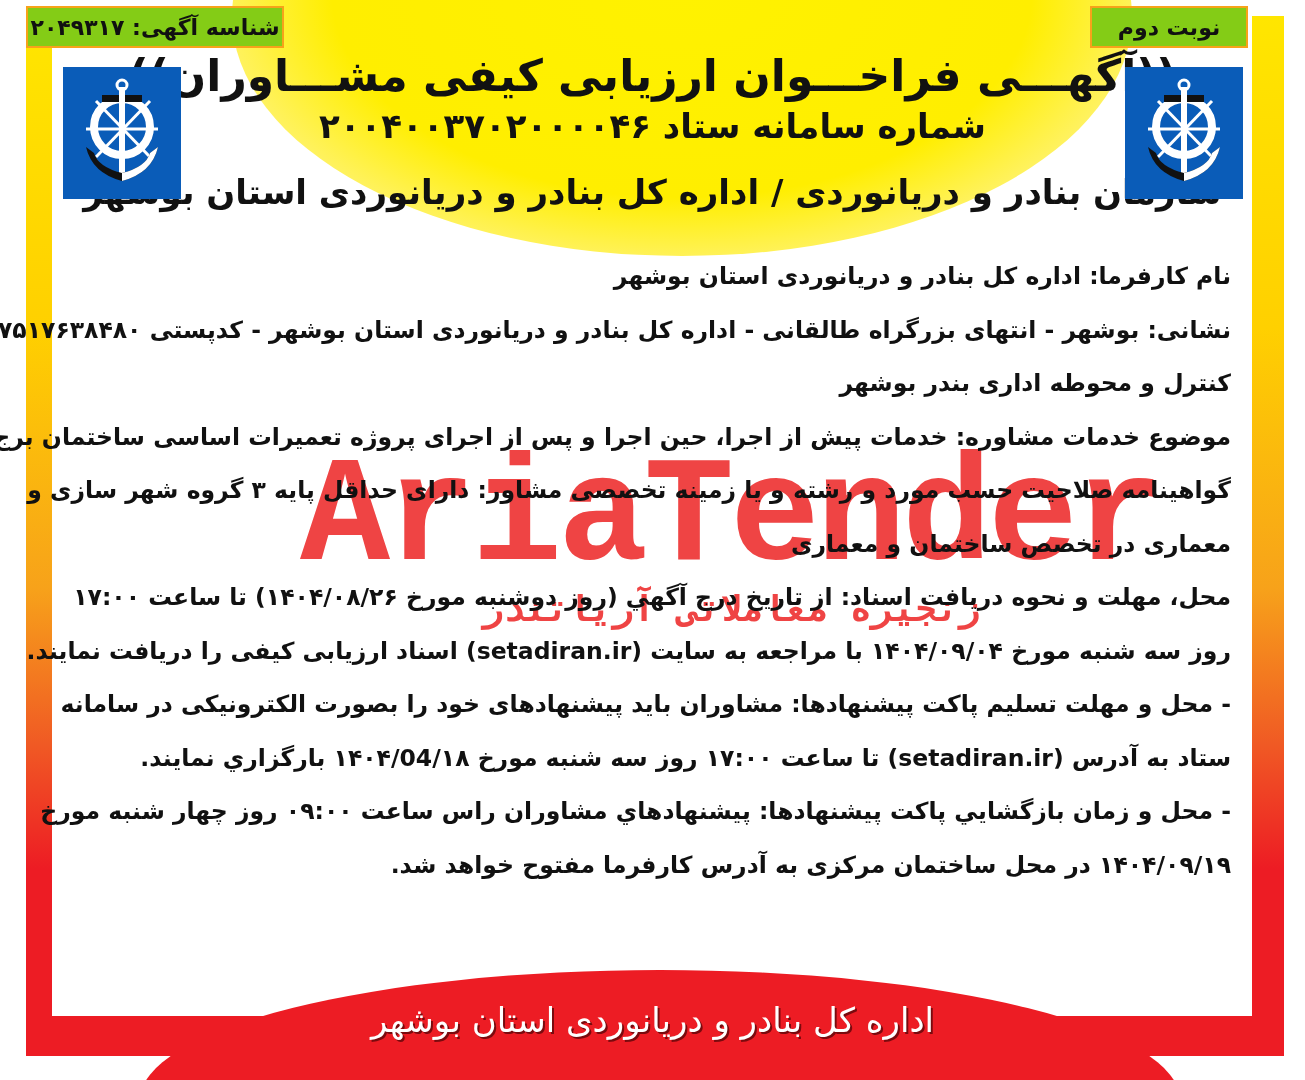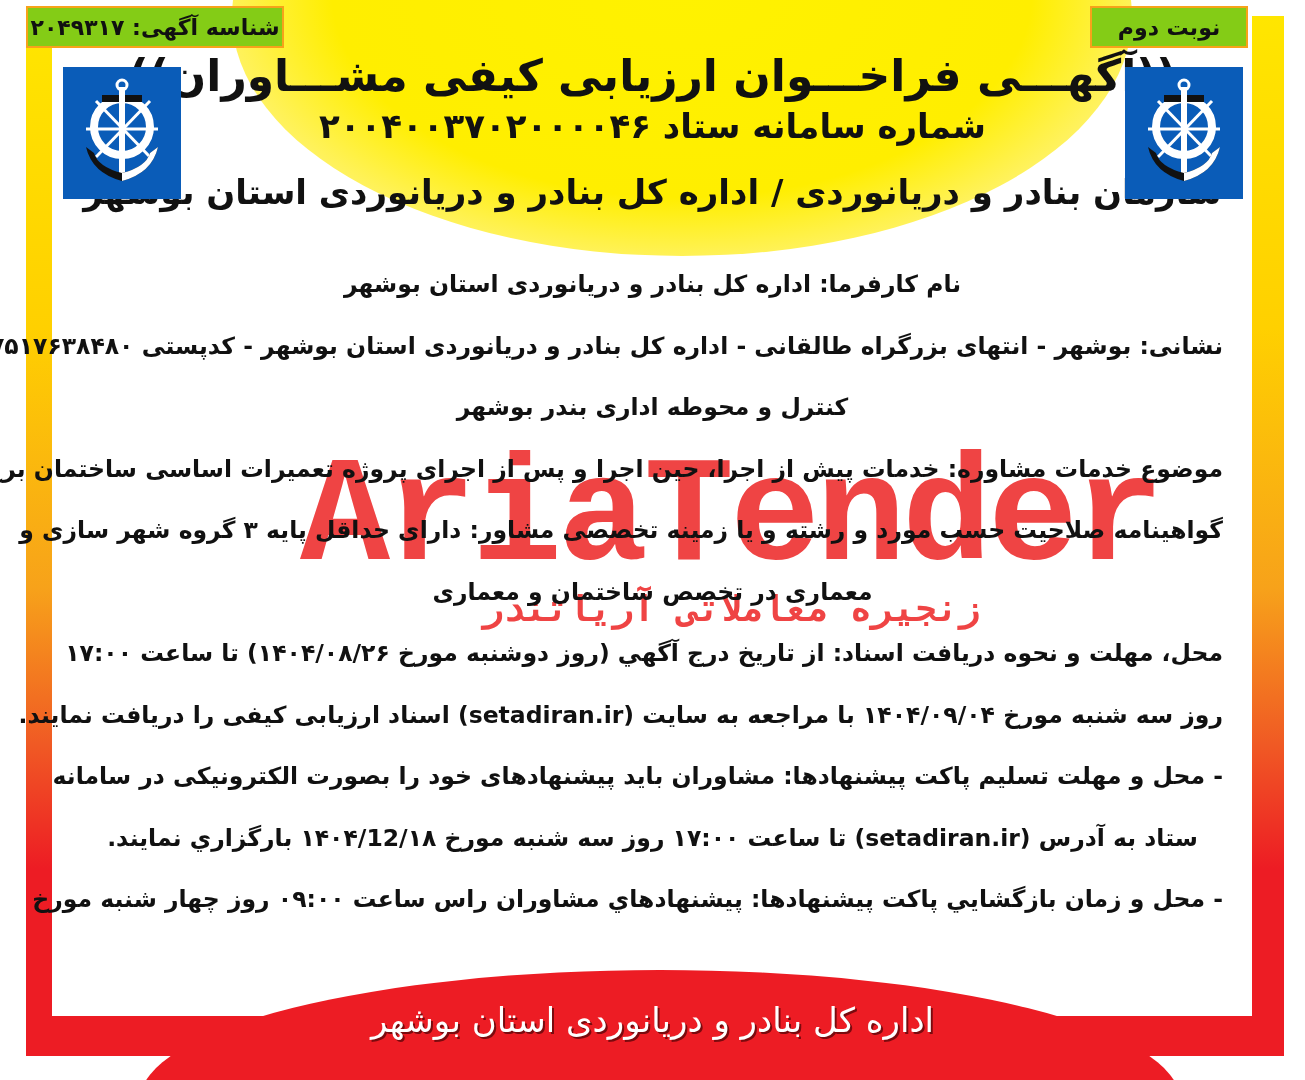--- a/index.html
+++ b/index.html
@@ -40,21 +40,21 @@
       direction: rtl; font-weight: bold; z-index: 2; color: #111;
     }
     .t1 { top: 50px; font-size: 44px; }
     .t2 { top: 106px; font-size: 34px; }
     .t3 { top: 172px; font-size: 34px; }
     .body-text {
       position: absolute; left: 70px; width: 1165px; top: 248px;
       direction: rtl; text-align: right; font-size: 23.5px; font-weight: bold;
       line-height: 49.5px; z-index: 2;
     }
-    .body-text p { margin: 12px; white-space: nowrap; text-align: center; }
+    .body-text p { margin: 4px; white-space: nowrap; }
     .watermark {
       position: absolute; left: 300px; top: 444px; z-index: 1;
       color: #ef4444; font-family: Liberation Mono, monospace; font-weight: bold;
     }
     .wm-main { font-size: 150px; letter-spacing: -4px; line-height: 150px; }
     .wm-sub { font-size: 36px; direction: rtl; letter-spacing: 14px; margin-top: -6px; text-align: right; width: 680px; }
     .footer-band {
       position: absolute; left: 26px; top: 1016px; width: 1258px; height: 40px; background: #ed1c24;
     }
     .footer-ellipse {
@@ -117,19 +117,20 @@
 <div class="body-text">
   <p>نام کارفرما: اداره کل بنادر و دریانوردی استان بوشهر</p>
   <p>نشانی: بوشهر - انتهای بزرگراه طالقانی - اداره کل بنادر و دریانوردی استان بوشهر - کدپستی ۷۵۱۷۶۳۸۴۸۰</p>
   <p>کنترل و محوطه اداری بندر بوشهر</p>
   <p>موضوع خدمات مشاوره: خدمات پیش از اجرا، حین اجرا و پس از اجرای پروژه تعمیرات اساسی ساختمان برج</p>
   <p>گواهینامه صلاحیت حسب مورد و رشته و یا زمینه تخصصی مشاور: دارای حداقل پایه ۳ گروه شهر سازی و</p>
   <p>معماری در تخصص ساختمان و معماری</p>
   <p>محل، مهلت و نحوه دریافت اسناد: از تاریخ درج آگهي (روز دوشنبه مورخ ۱۴۰۴/۰۸/۲۶) تا ساعت ۱۷:۰۰</p>
   <p>روز سه شنبه مورخ ۱۴۰۴/۰۹/۰۴ با مراجعه به سایت (setadiran.ir) اسناد ارزیابی کیفی را دریافت نمایند.</p>
   <p>- محل و مهلت تسلیم پاکت پیشنهادها: مشاوران باید پیشنهادهای خود را بصورت الکترونیکی در سامانه</p>
-  <p>ستاد به آدرس (setadiran.ir) تا ساعت ۱۷:۰۰ روز سه شنبه مورخ ۱۴۰۴/12/۱۸ بارگزاري نمایند.</p>
+  <p>ستاد به آدرس (setadiran.ir) تا ساعت ۱۷:۰۰ روز سه شنبه مورخ ۱۴۰۴/04/۱۸ بارگزاري نمایند.</p>
   <p>- محل و زمان بازگشایي پاکت پیشنهادها: پیشنهادهاي مشاوران راس ساعت ۰۹:۰۰ روز چهار شنبه مورخ</p>
+  <p>۱۴۰۴/۰۹/۱۹ در محل ساختمان مرکزی به آدرس کارفرما مفتوح خواهد شد.</p>
 </div>
 
 <div class="footer-ellipse"></div>
 <div class="footer-band"></div>
 <div class="footer-text">اداره کل بنادر و دریانوردی استان بوشهر</div>
 
 </body></html>

